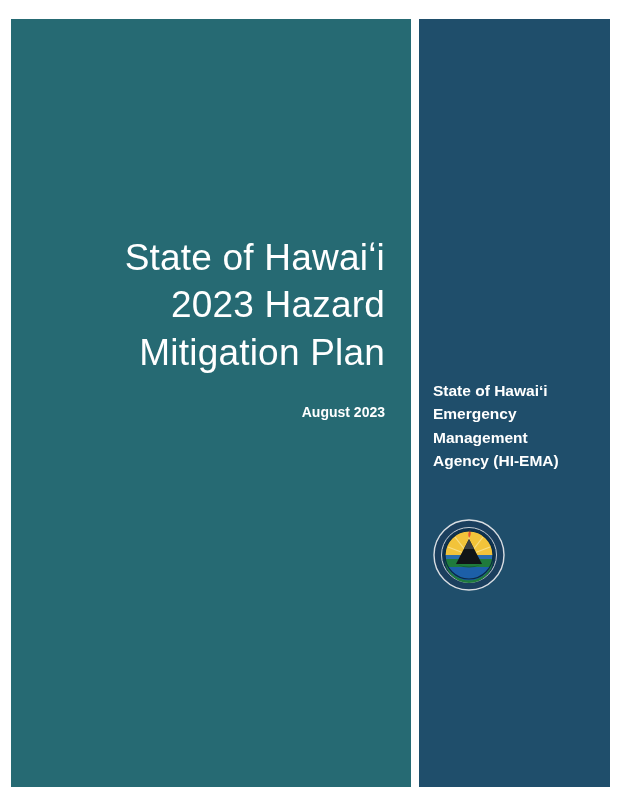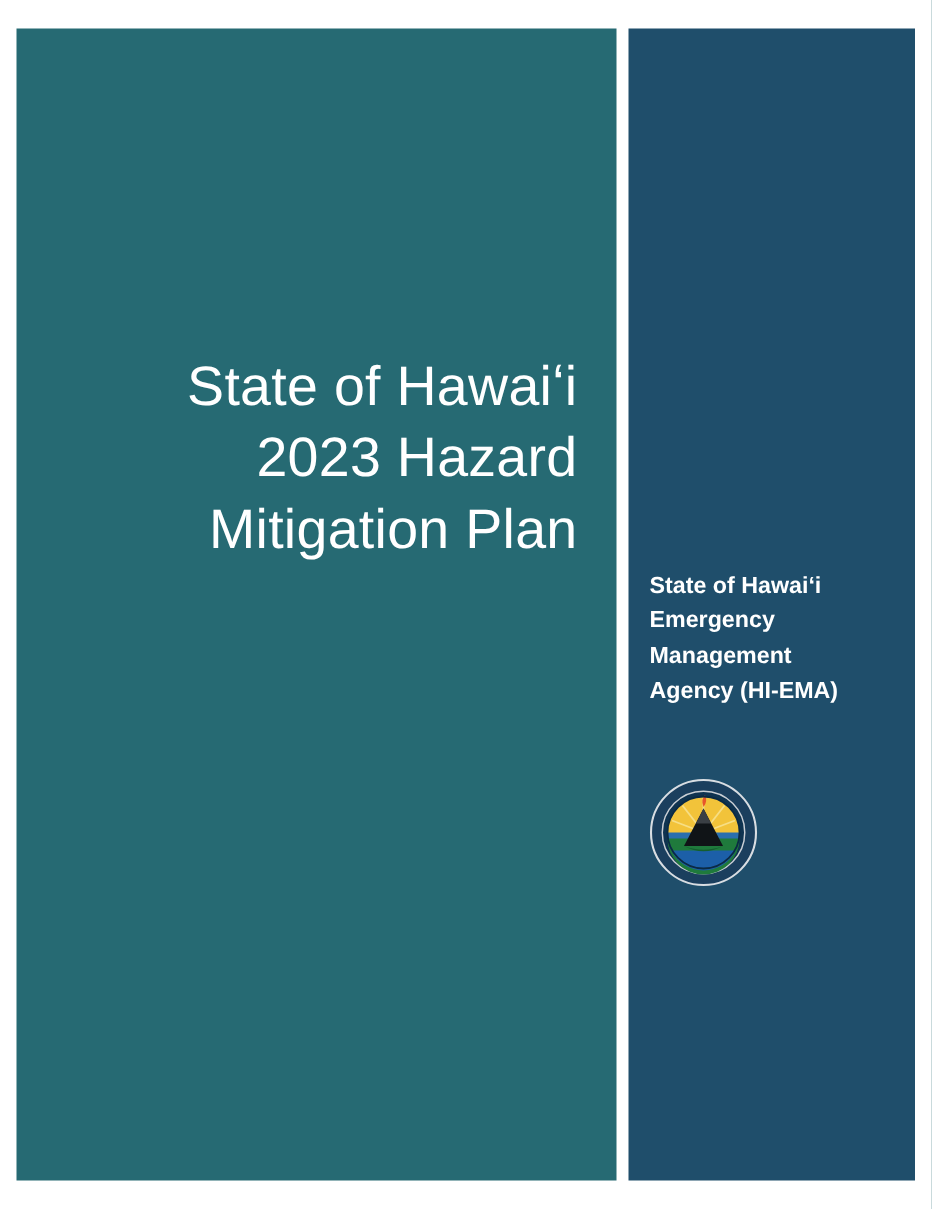--- a/index.html
+++ b/index.html
@@ -87,20 +87,21 @@
 </head>
 <body>
 
 <div class="page">
 
   <div class="left-panel">
     <div class="title-block">
       <div class="doc-title">State of Hawaiʻi
 2023 Hazard
 Mitigation Plan</div>
+      <div class="doc-date">August 2023</div>
     </div>
   </div>
 
   <div class="right-panel">
     <div class="agency-block">
       <div class="agency-name">State of Hawaiʻi
 Emergency
 Management
 Agency (HI-EMA)</div>
     </div>

